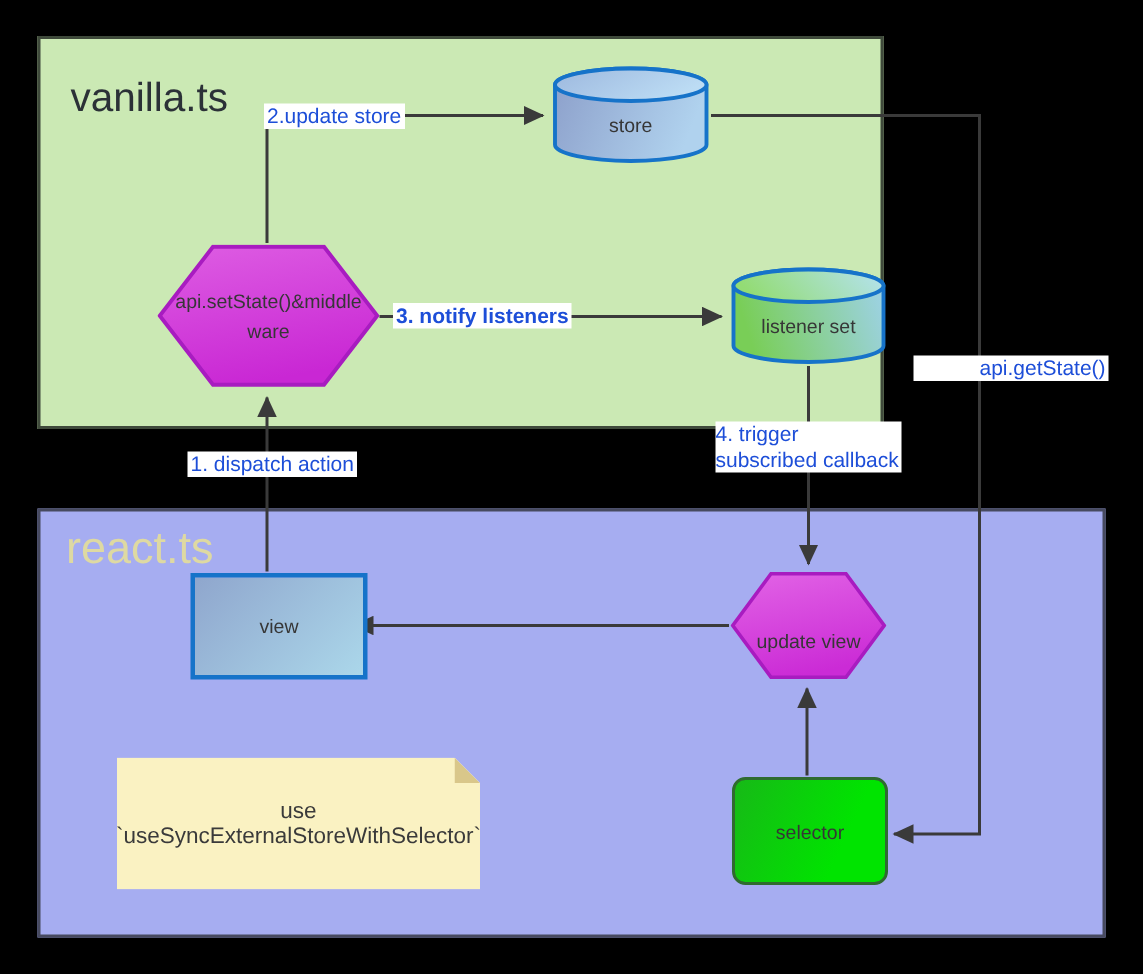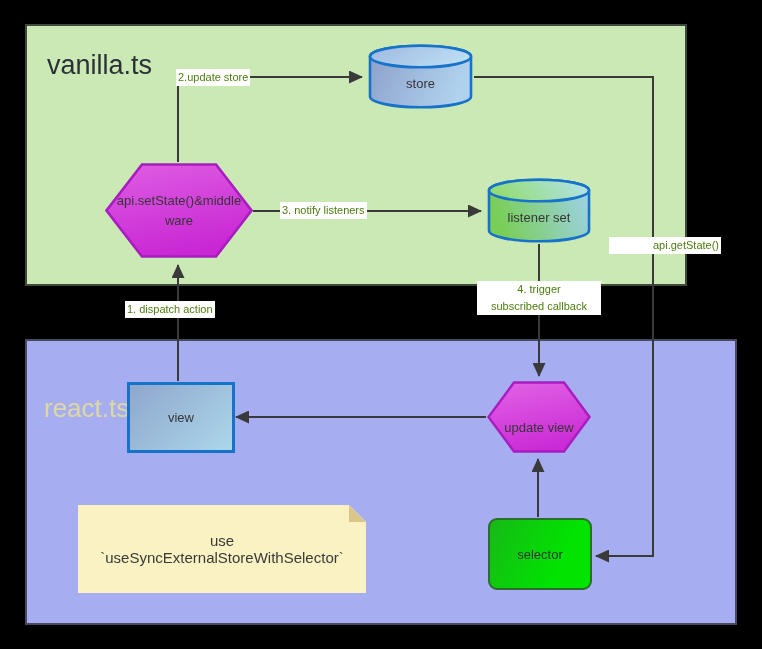--- a/index.html
+++ b/index.html
@@ -1,65 +1,65 @@
 <!DOCTYPE html>
 <html><head>
 <meta charset="utf-8">
 <style>
   html,body { margin:0; padding:0; background:#000; }
   .canvas {
     position:relative; width:762px; height:649px; background:#000;
     font-family:"Liberation Sans","DejaVu Sans",sans-serif; overflow:hidden;
   }
   .container { position:absolute; box-sizing:border-box; z-index:1; }
-  .vanilla { left:25px; top:24px; width:662px; height:262px; background:#cbe9b4; border:2px solid #3f4a3b; }
+  .vanilla { left:25px; top:24px; width:564px; height:262px; background:#cbe9b4; border:2px solid #3f4a3b; }
   .react   { left:25px; top:339px; width:712px; height:286px; background:#a6adf1; border:2px solid #474a60; }
   .container-title { position:absolute; user-select:none; }
   .vanilla-title { left:20px; top:24px; font-size:27px; color:#2b3137; }
-  .react-title   { left:17px; top:8px;  font-size:26px; color:#ded9a2;margin-top:44px; }
+  .react-title   { left:17px; top:8px;  font-size:30px; color:#ded9a2; }
 
   .arrows { position:absolute; left:0; top:0; z-index:2; }
 
   .node { position:absolute; z-index:3; display:flex; align-items:center; justify-content:center; box-sizing:border-box; }
   .node-label { color:#363636; font-size:13px; text-align:center; line-height:19px; }
 
   .cyl { position:absolute; left:0; top:0; }
   .cyl-label { position:relative; padding-top:13px; }
 
   .hex-svg { position:absolute; left:0; top:0; }
   .hex-label { position:relative; }
   .hex-wrap { width:128px; word-break:break-all; line-height:20px; }
 
   .view-node {
-    left:127px; top:382px; width:108px; height:71px;
+    left:127px; top:382px; width:118px; height:71px;
     background:linear-gradient(135deg,#8fa6cd 0%,#abd7ea 100%);
     border:3px solid #1673c9;
   }
   .selector-node {
     left:488px; top:518px; width:104px; height:72px;
     background:linear-gradient(115deg,#17b917 0%,#00e400 70%);
     border:2px solid #2f6b2f; border-radius:9px;
   }
 
   .note {
-    position:absolute; left:78px; top:505px; width:288px; height:88px;
+    position:absolute; left:78px; top:505px; width:242px; height:88px;
     background:#faf2c2; z-index:3;
     clip-path:polygon(0 0, calc(100% - 17px) 0, 100% 17px, 100% 100%, 0 100%);
     display:flex; flex-direction:column; align-items:center; justify-content:center;
   }
   .note-fold { position:absolute; top:0; right:0; }
   .note-line { display:block; color:#3a3a3a; font-size:15px; line-height:17px; white-space:nowrap; text-align:center; }
 
   .edge-label {
-    position:absolute; background:#ffffff; color:#4d7c0f;
-    font-size:11px; line-height:17px; padding:0 2px;
-    white-space:nowrap; z-index:4; text-align:center;
+    position:absolute; background:#ffffff; color:#1d4ed8;
+    font-size:14px; line-height:17px; padding:0 2px;
+    white-space:nowrap; z-index:4; text-align:left;
   }
   .lbl-update-store    { left:176px; top:69px;  }
-  .lbl-notify          { left:280px; top:202px; }
+  .lbl-notify          { left:262px; top:202px;font-weight:bold; }
   .lbl-getstate        { left:609px; top:237px;padding-left:44px; }
   .lbl-dispatch        { left:125px; top:301px; }
   .lbl-trigger         { left:477px; top:281px; width:124px; padding:0; }
   .lbl-trigger span    { display:block; white-space:nowrap; }
 </style>
 </head>
 <body>
 
 <div class="canvas">
 

